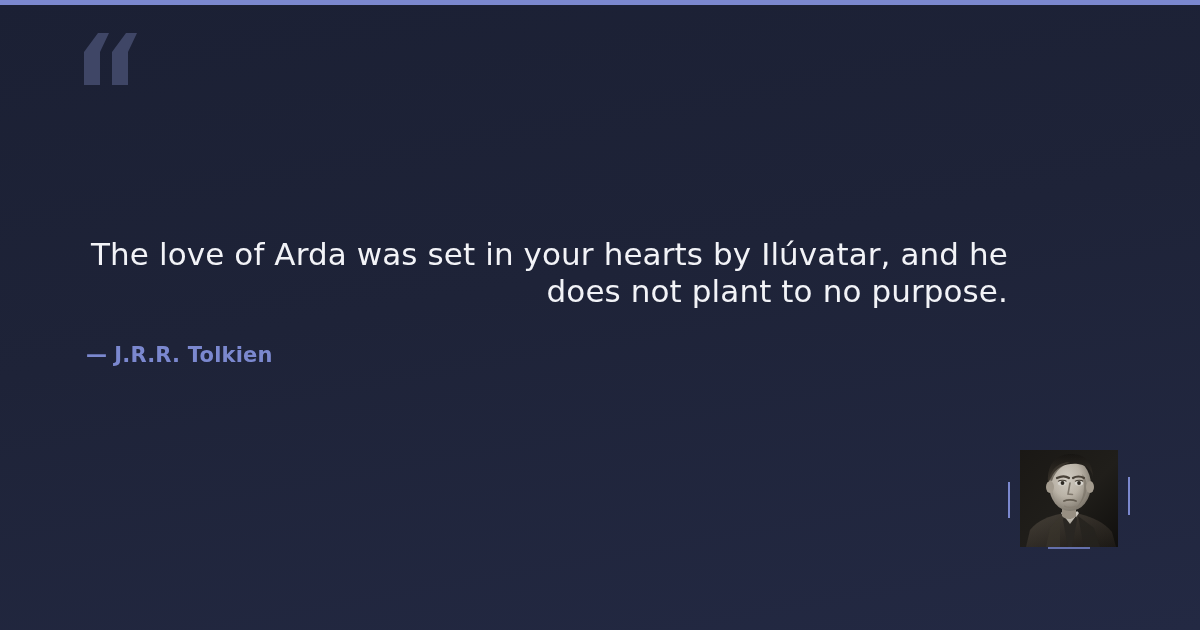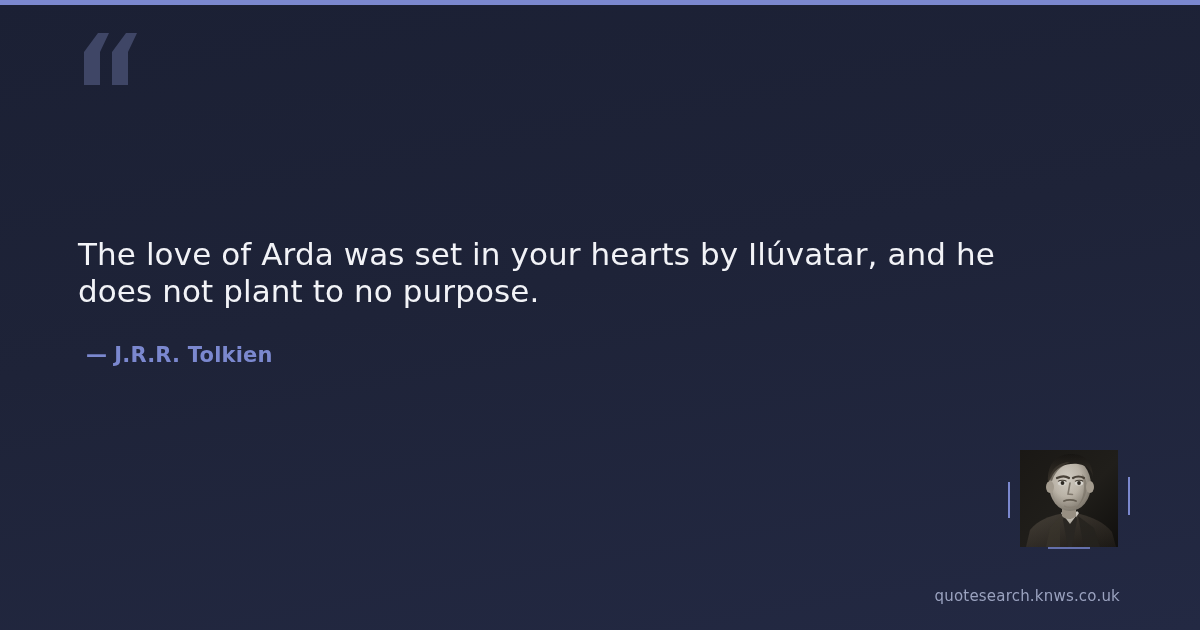--- a/index.html
+++ b/index.html
@@ -57,20 +57,21 @@
     width: 930px;
   }
   .quote-text {
     margin: 0;
     color: #f2f3f7;
     font-size: 31px;
     line-height: 37px;
     font-weight: 400;
     letter-spacing: 0.1px;
     white-space: pre-wrap;
+    text-align: right;
   }
 
   .attribution {
     margin: 8px;
     padding-top: 25px;
     color: #7b88cf;
     font-size: 21px;
     font-weight: 700;
     letter-spacing: 0.2px;
     white-space: nowrap;
@@ -231,15 +232,14 @@
 
         <path d="M44 56 C47 58 53 58 56 56" stroke="#968d80" stroke-width="1.4" fill="none" opacity="0.8"></path>
 
         <rect x="0" y="0" width="98" height="97" fill="none"></rect>
         <path d="M0 0 H98 V97 H0 Z" fill="none"></path>
         <rect x="0" y="0" width="98" height="97" fill="url(#bgGrad)" opacity="0.12"></rect>
       </svg>
     </div>
   </div>
 
-  <div class="source">quotesearch.knws.co.uk</div>
 
 </div>
 
 </body></html>

